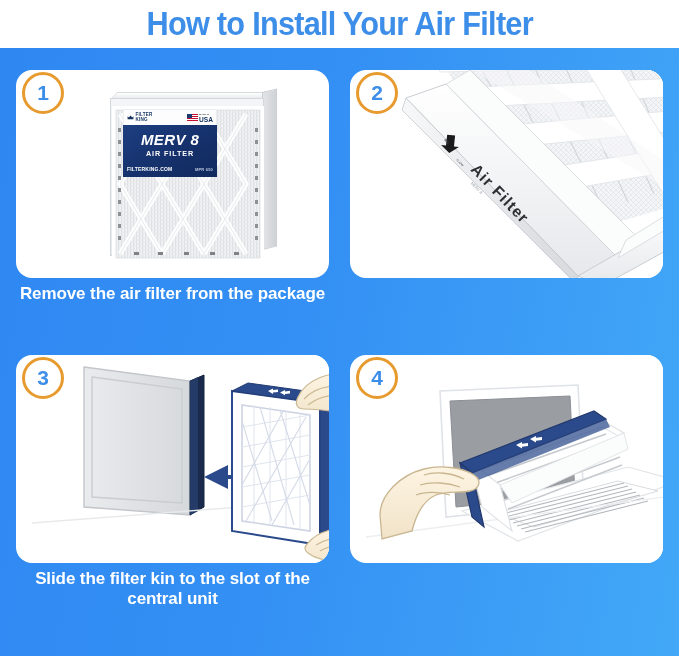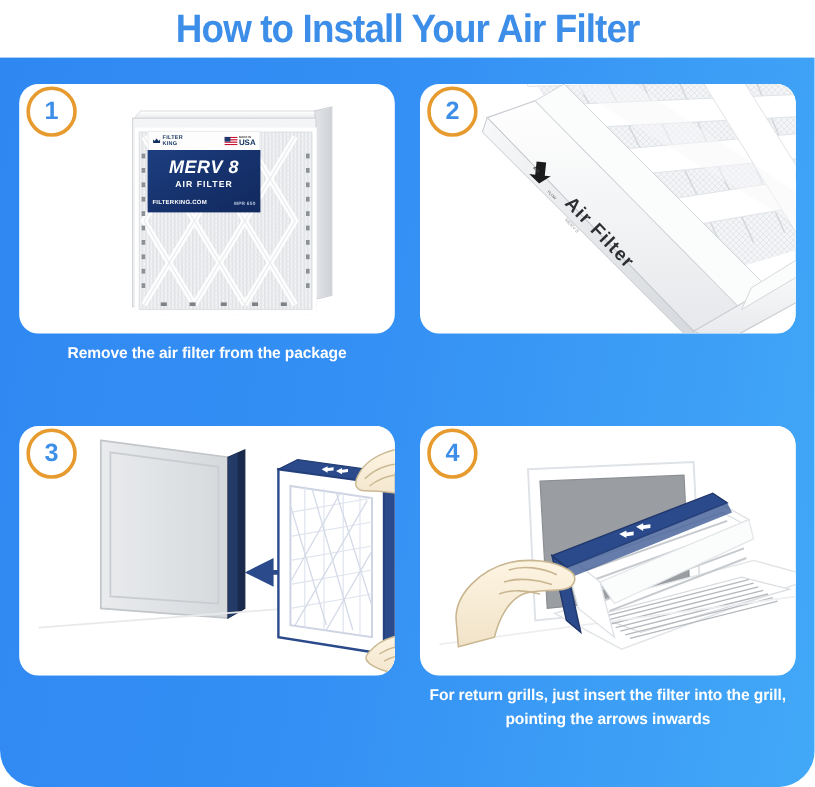--- a/index.html
+++ b/index.html
@@ -7,21 +7,20 @@
     width:679px;height:656px;
     background:#ffffff;
     font-family:"Liberation Sans", sans-serif;
     overflow:hidden;
   }
   #infographic{
     position:relative;
     width:679px;height:656px;
     background:#ffffff;
     overflow:hidden;
-    border-radius:31px;
   }
   
   .title-band{
     position:absolute;left:0;top:0;width:679px;height:48px;
     background:#ffffff;
     display:flex;align-items:center;justify-content:center;
   }
   .title-text{
     font-family:"Liberation Sans", sans-serif;
     font-weight:bold;
@@ -64,21 +63,21 @@
     display:flex;align-items:center;justify-content:center;
     z-index:20;
     font-weight:bold;font-size:21px;color:#3d8ee8;
     font-family:"Liberation Sans", sans-serif;
   }
   .caption{
     position:absolute;left:0;top:214px;width:100%;
     text-align:center;
     color:#ffffff;
     font-weight:bold;
-    font-size:13px;
+    font-size:17px;
     line-height:20px;
     font-family:"Liberation Sans", sans-serif;
     letter-spacing:-0.1px;
   }
   .art{position:absolute;left:16px;top:0;width:100%;height:208px;}
 
   
   .p1-wrap{position:absolute;left:78px;top:22px;width:168px;height:170px;}
   .p1-body{
     position:absolute;left:0;top:6px;width:154px;height:158px;
@@ -435,20 +434,21 @@
                     <path d="M276 188 C286 176, 304 172, 313 176 L313 206 C300 208, 284 204, 276 198 C272 195, 272 192, 276 188 Z"></path>
                     <path d="M284 190 C294 184, 304 182, 312 184" fill="none"></path>
                     <path d="M288 196 C297 191, 305 190, 312 191" fill="none"></path>
                   </g>
                 </g>
               </svg>
             </div>
           </div>
           <div class="badge">3</div>
         </div>
+        <div class="caption">Slide the filter kin to the slot of the central unit</div>
       </div>
 
       <div class="cell cell-4">
         <div class="card">
           <div class="art">
             <div class="p4-wrap">
               <svg width="313" height="208" viewBox="0 0 313 208">
                 <defs>
                   <linearGradient id="skin4" x1="0" y1="0" x2="0" y2="1">
                     <stop offset="0%" stop-color="#fdf4e2"></stop>
@@ -507,18 +507,17 @@
                     <path d="M58 120 C70 116, 86 118, 98 124" fill="none"></path>
                     <path d="M54 130 C66 126, 82 128, 94 132" fill="none"></path>
                     <path d="M50 140 C60 136, 74 137, 84 140" fill="none"></path>
                   </g>
                 </g>
               </svg>
             </div>
           </div>
           <div class="badge">4</div>
         </div>
-        <div class="caption">For return grills, just insert the filter into the grill, pointing the arrows inwards</div>
       </div>
 
     </div>
   </div>
 </div>
 
 </body></html>

